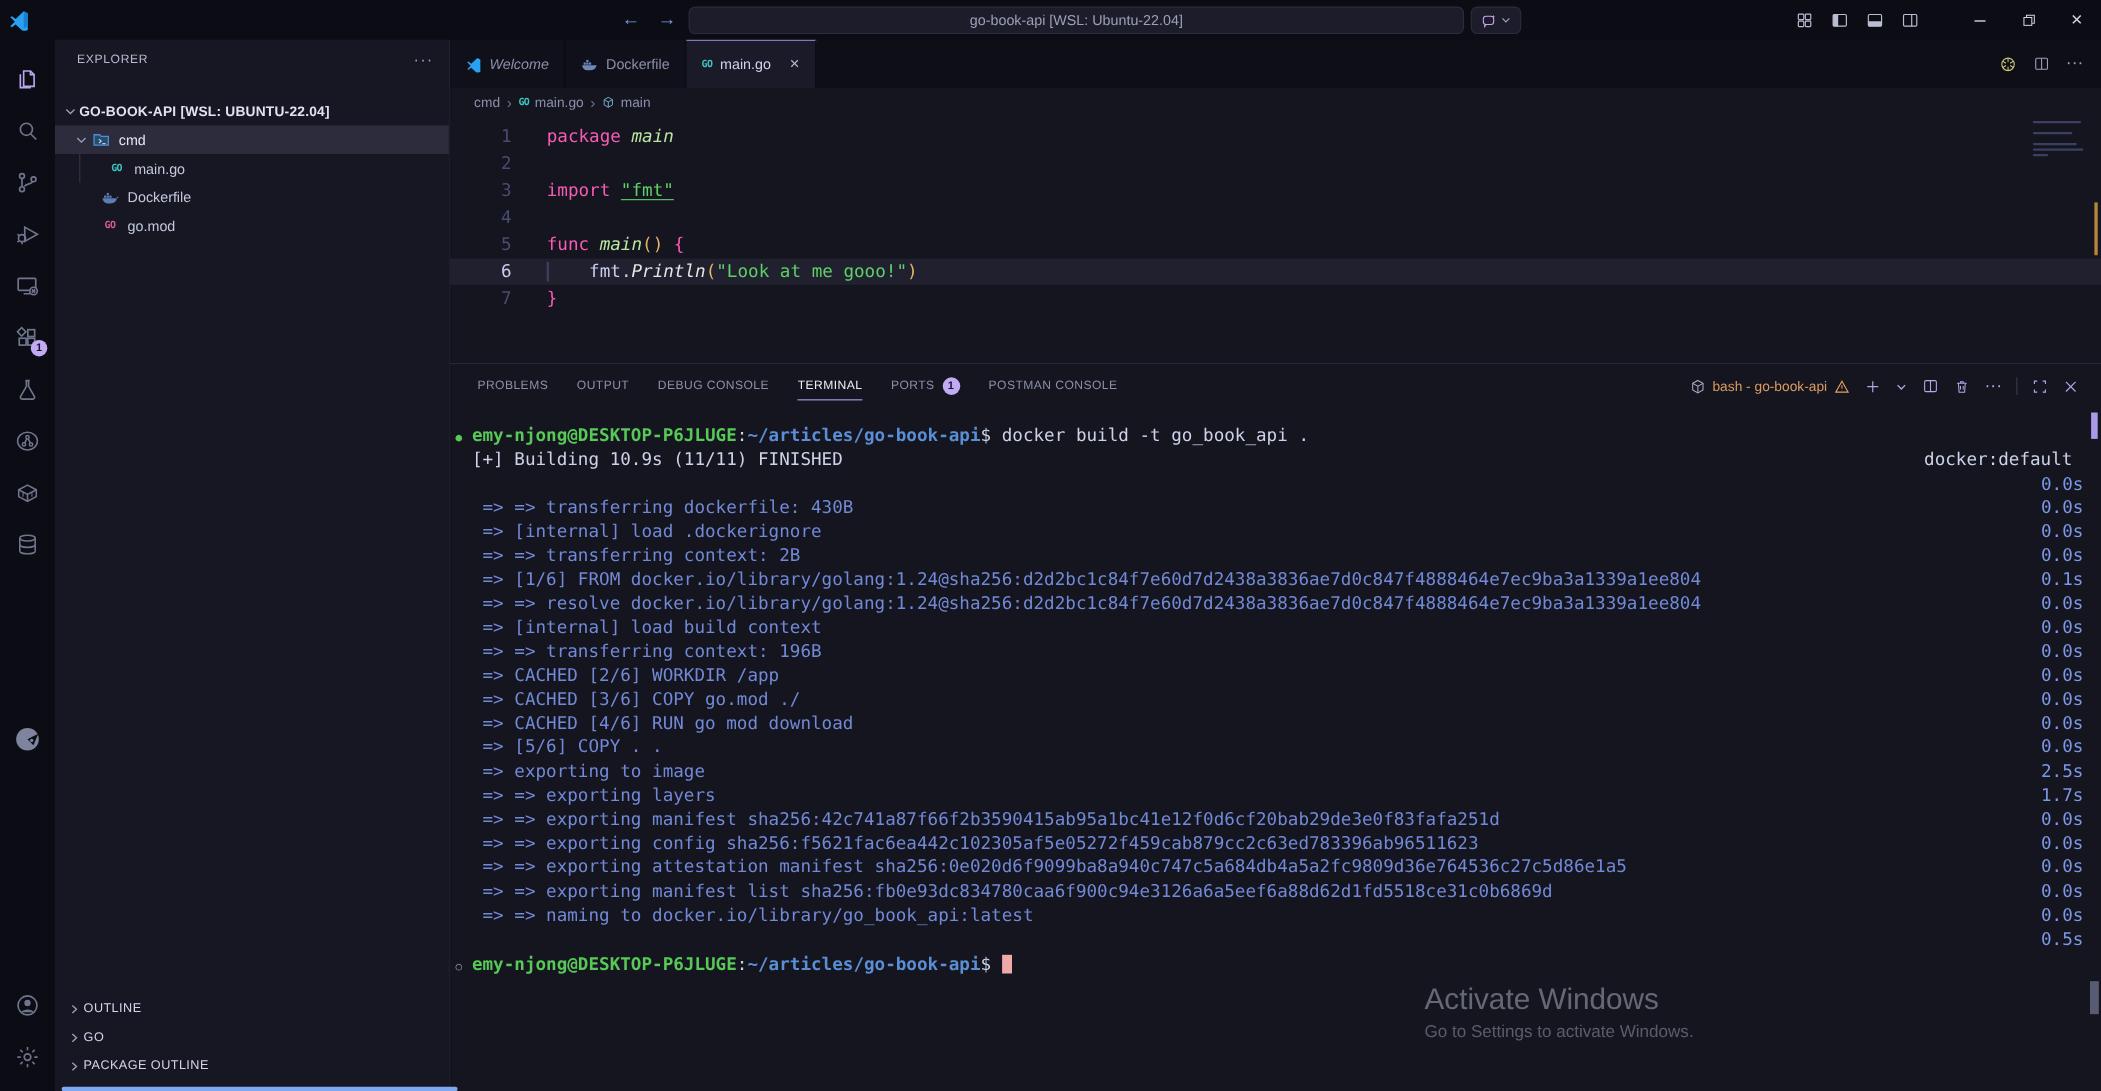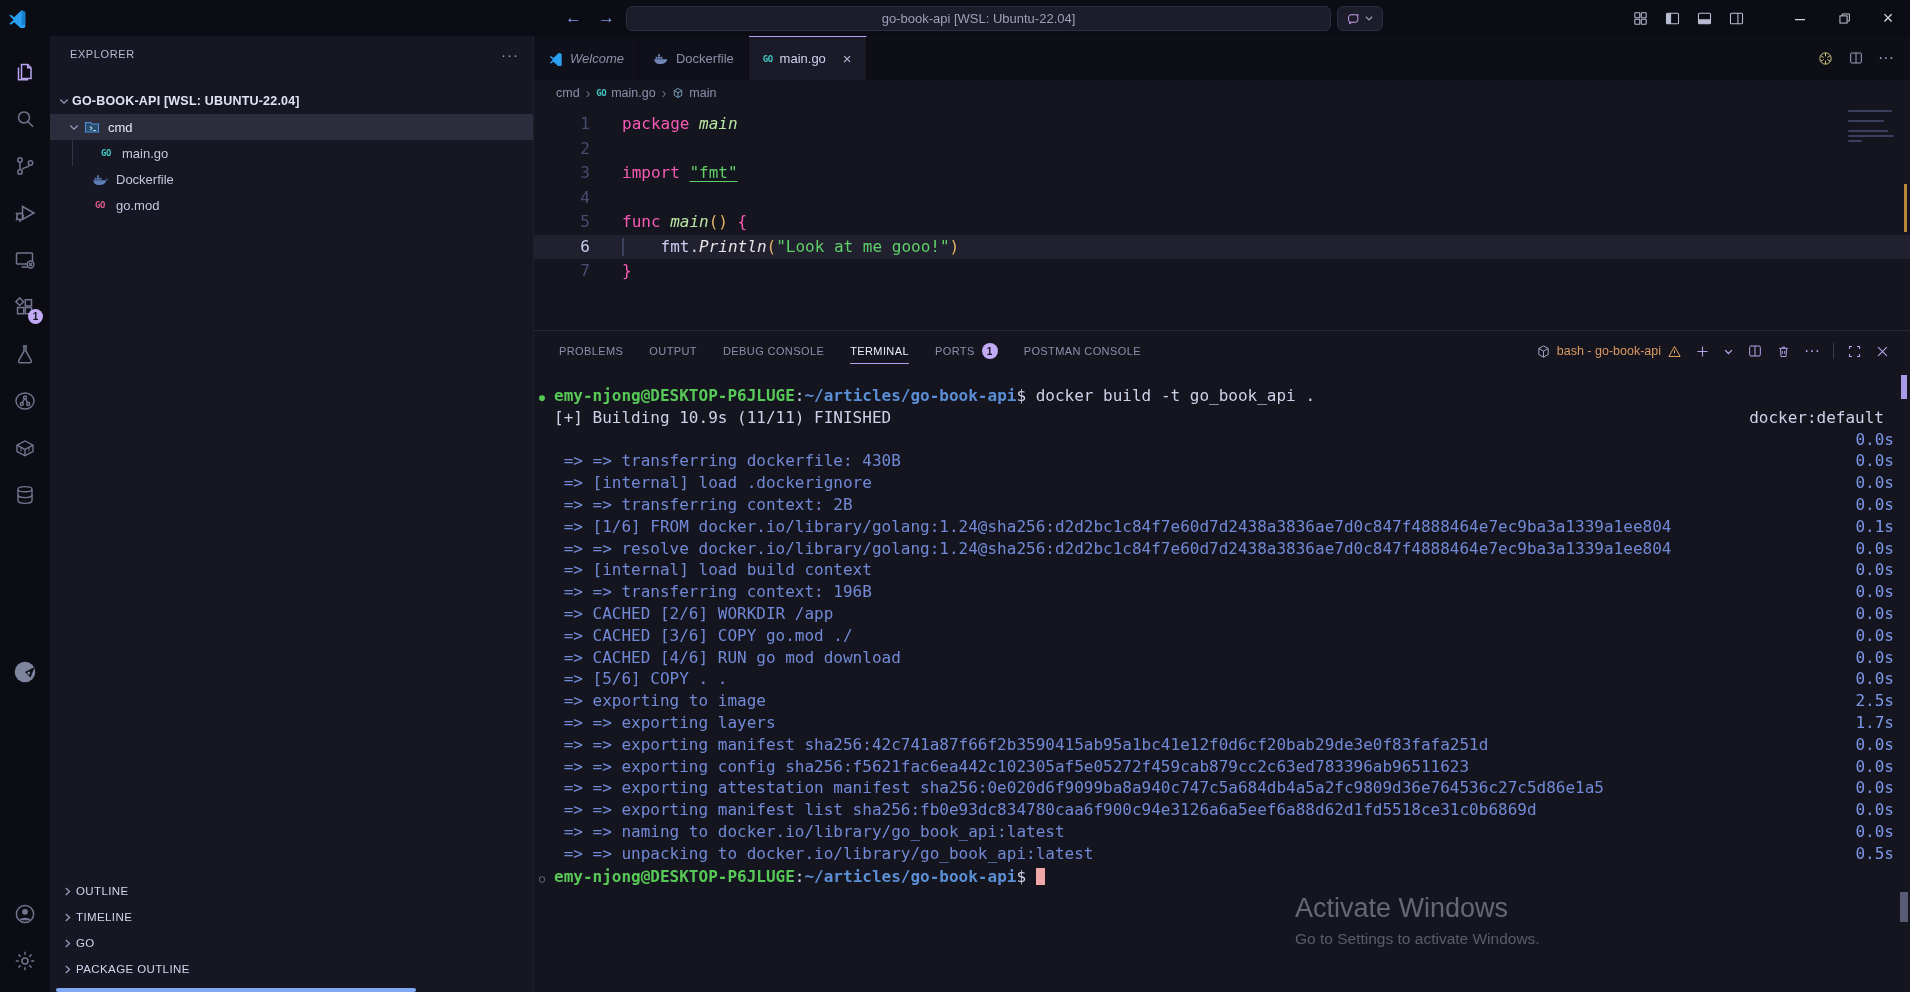--- a/index.html
+++ b/index.html
@@ -27,21 +27,21 @@
   .main { display:flex; height:956px; }
   .activitybar { width:50px; background:#0c0c14; display:flex; flex-direction:column; align-items:center; padding-top:12px; }
   .ai { width:50px; height:47px; display:flex; align-items:center; justify-content:center; color:#70758e; position:relative; }
   .ai.active { color:#b9a5f2; }
   .ai .badge { position:absolute; right:7px; bottom:6px; min-width:15px; height:15px; border-radius:8px;
     background:#c3aaf5; color:#16161f; font-size:10px; font-weight:700; display:flex; align-items:center; justify-content:center; padding:0 3px; }
   .ai-gap { height:130px; }
   .ab-bottom { margin-top:auto; display:flex; flex-direction:column; align-items:center; padding-bottom:8px; }
 
   
-  .sidebar { width:484px; background:#171723; display:flex; flex-direction:column; border-right:1px solid #1f1f2e; position:relative; }
+  .sidebar { width:359px; background:#171723; display:flex; flex-direction:column; border-right:1px solid #1f1f2e; position:relative; }
   .sb-header { height:36px; display:flex; align-items:center; padding:0 14px 0 20px; }
   .sb-title { font-size:11px; letter-spacing:.6px; color:#b6bad4; }
   .sb-more { margin-left:auto; color:#9aa0bd; font-size:15px; letter-spacing:1px; }
   .sb-tree { margin-top:16px; }
   .row { height:26px; display:flex; align-items:center; font-size:13px; color:#c3c8de; }
   .row.selected { background:#2c2c3d; color:#e4e7f5; }
   .row .chev { width:16px; display:flex; justify-content:center; color:#9aa0bd; }
   .root-row { padding-left:6px; font-weight:700; font-size:12.5px; color:#e0e3f2; letter-spacing:.2px; }
   .cmd-row { padding-left:16px; }
   .child-row { padding-left:46px; position:relative; }
@@ -364,28 +364,20 @@
               </svg>
             </span>
           <span>OUTLINE</span>
         </div>
           <div class="sb-section">
           <span class="chev">
               <svg width="11" height="11" viewBox="0 0 16 16" fill="none" stroke="currentColor" stroke-width="1.8">
                 <path d="M5.5 3l5.5 5-5.5 5"></path>
               </svg>
             </span>
-          <span>TIMELINE</span>
-        </div>
-          <div class="sb-section">
-          <span class="chev">
-              <svg width="11" height="11" viewBox="0 0 16 16" fill="none" stroke="currentColor" stroke-width="1.8">
-                <path d="M5.5 3l5.5 5-5.5 5"></path>
-              </svg>
-            </span>
           <span>GO</span>
         </div>
           <div class="sb-section">
           <span class="chev">
               <svg width="11" height="11" viewBox="0 0 16 16" fill="none" stroke="currentColor" stroke-width="1.8">
                 <path d="M5.5 3l5.5 5-5.5 5"></path>
               </svg>
             </span>
           <span>PACKAGE OUTLINE</span>
         </div>
@@ -673,21 +665,20 @@
               <span class="t-text t-blue"> =&gt; =&gt; exporting manifest list sha256:fb0e93dc834780caa6f900c94e3126a6a5eef6a88d62d1fd5518ce31c0b6869d</span>
               <span class="t-time">0.0s</span>
             </div>
               <div class="trow">
               <span class="deco"></span>
               <span class="t-text t-blue"> =&gt; =&gt; naming to docker.io/library/go_book_api:latest</span>
               <span class="t-time">0.0s</span>
             </div>
               <div class="trow">
               <span class="deco"></span>
-              <span class="t-text t-blue"> =&gt; =&gt; unpacking to docker.io/library/go_book_api:latest</span>
               <span class="t-time">0.5s</span>
             </div>
             </div>
           <div class="trow">
             <span class="deco hollow">○</span>
             <span class="t-text"><span class="t-user">emy-njong@DESKTOP-P6JLUGE</span><span class="t-white">:</span><span class="t-path">~/articles/go-book-api</span><span class="t-white">$ </span></span>
             <span class="cursor"></span>
           </div>
         </div>
         <div class="term-scroll-top"></div>

